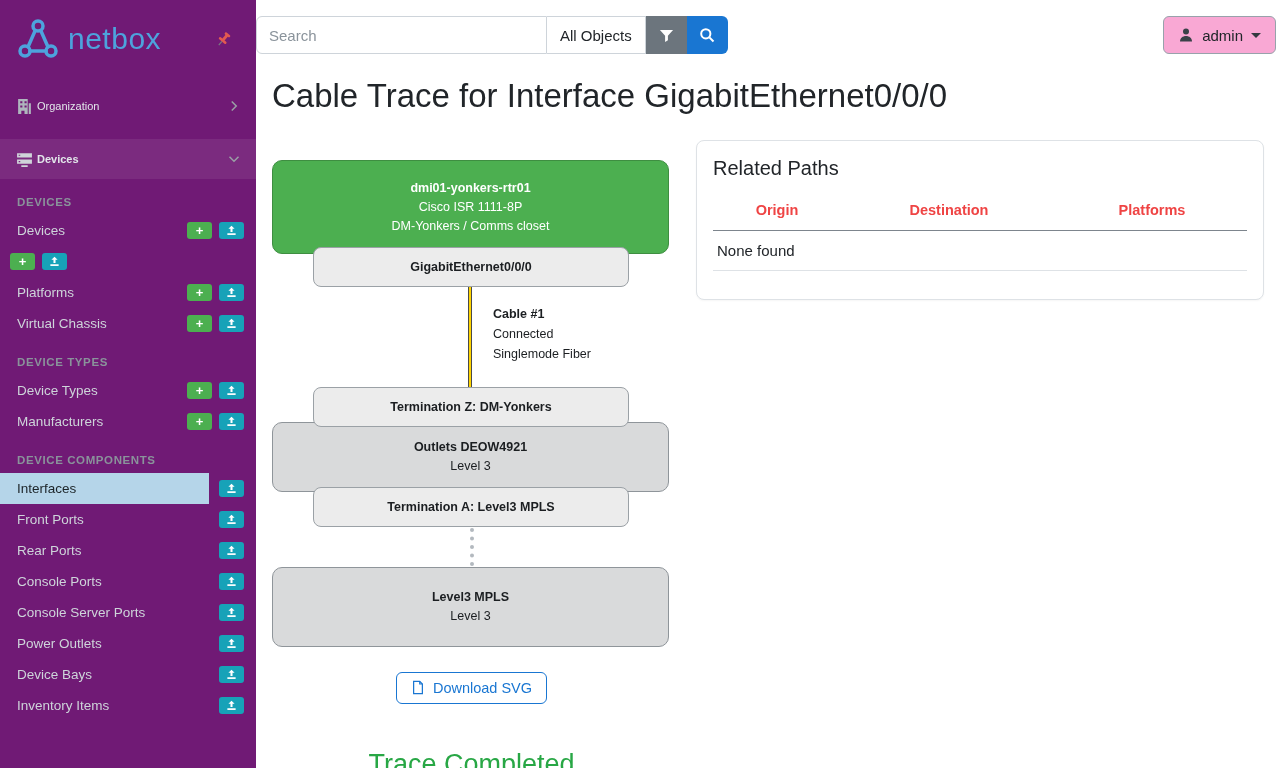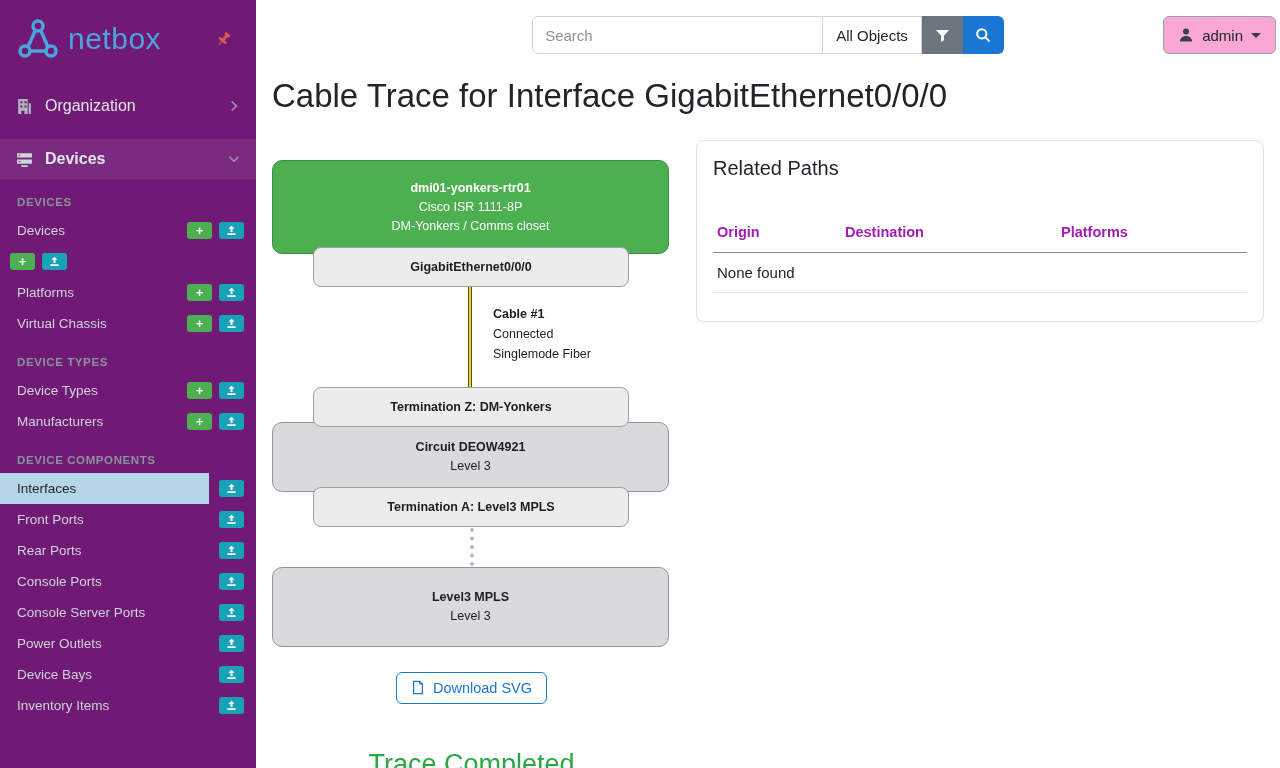--- a/index.html
+++ b/index.html
@@ -9,39 +9,39 @@
     background:#fff; color:#212529; display:flex;
   }
   [data-interactable="true"] { cursor:pointer; }
 
   
   .sidebar { width:256px; min-width:256px; height:768px; background:#701a75; overflow:hidden; }
   .brand { height:78px; display:flex; align-items:center; padding:0 16px; }
   .brand .wordmark { font-size:30px; font-weight:500; color:#4da3dd; letter-spacing:.5px; margin-left:8px; }
   .brand .pin { margin-left:auto; margin-right:8px; display:flex; }
 
-  .nav-link { height:40px; display:flex; align-items:center; gap:12px; padding:0 16px; color:#e2e6ea; font-size:16px; }
+  .nav-link { height:40px; display:flex; align-items:center; gap:4px; padding:0 16px; color:#e2e6ea; font-size:11px; }
   .nav-link.first { margin-top:8px; }
   .nav-link.active-parent { background:rgba(255,255,255,.08); margin-top:13px; }
   .nav-link .chev { margin-left:auto; display:flex; }
 
   .section-title { padding:17px 17px 7px; font-size:11.5px; font-weight:bold; color:#8a939b; letter-spacing:.6px; }
 
   .menu-row { height:31px; display:flex; align-items:center; }
   .menu-row .row-label { flex:1; height:100%; display:flex; align-items:center; padding-left:17px; font-size:13.5px; color:#ced4da; }
   .menu-row.active .row-label { background:#b5d5e9; color:#1c2428; font-weight:normal; }
   .row-btns { display:flex; gap:7px; padding:0 12px 0 10px; }
   .mini-btn { width:25px; height:17px; border-radius:3px; border:none; display:flex; align-items:center; justify-content:center; color:#fff; font-size:13px; line-height:1; }
   .mini-btn.add { background:#4caf50; font-weight:bold; }
   .mini-btn.import { background:#17a2b8; }
 
   
   .main { flex:1; display:flex; flex-direction:column; height:768px; overflow:hidden; }
 
-  .topbar { height:70px; min-height:70px; display:flex; align-items:center; justify-content:center; position:relative; background:#fff; }
+  .topbar { height:70px; min-height:70px; display:flex; align-items:center; justify-content:flex-start; position:relative; background:#fff; }
   .search-group { display:flex; height:38px; }
   .search-input { width:291px; border:1px solid #ced4da; border-radius:6px 0 0 6px; padding:0 12px; font-size:15px; font-family:inherit; color:#212529; outline:none; }
   .search-input::placeholder { color:#8a939b; }
   .btn-scope { border:1px solid #ced4da; border-left:none; background:#fff; padding:0 13px; font-size:15px; font-family:inherit; color:#212529; }
   .btn-filter { width:41px; border:none; background:#6c757d; display:flex; align-items:center; justify-content:center; }
   .btn-search { width:41px; border:none; background:#1976d2; border-radius:0 6px 6px 0; display:flex; align-items:center; justify-content:center; }
   .user-menu { position:absolute; right:4px; top:16px; }
   .user-btn { height:38px; display:flex; align-items:center; gap:8px; padding:0 14px; background:#f9a8d4; border:1px solid #98a2ab; border-radius:6px; font-size:15px; font-family:inherit; color:#212529; }
   .caret { width:0; height:0; border-left:5px solid transparent; border-right:5px solid transparent; border-top:5px solid #343a40; display:inline-block; }
 
@@ -65,23 +65,23 @@
   .provider-node { top:407px; height:80px; }
   .cable-line { position:absolute; left:196px; top:127px; width:4px; height:100px; background:#ffd500; border-left:1px solid #4a4a4a; border-right:1px solid #4a4a4a; z-index:0; }
   .cable-info { position:absolute; left:221px; top:144px; text-align:left; font-size:12.5px; line-height:20px; color:#1b1e21; z-index:2; }
   .cable-info .t-bold { font-weight:bold; }
   .dotted-line { position:absolute; left:198px; top:368px; height:38px; width:0; border-left:4px dotted #b3b9bf; z-index:0; }
   .download-btn { display:inline-flex; align-items:center; gap:8px; margin-top:25px; padding:7px 14px; background:#fff; border:1px solid #1976d2; border-radius:6px; color:#1976d2; font-size:14.5px; font-family:inherit; }
   .trace-result { margin-top:45px; font-size:27px; font-weight:500; color:#28a745; }
 
   
   .card { flex:1; margin-left:25px; background:#fff; border:1px solid #dee2e6; border-radius:8px; padding:16px 16px 28px; box-shadow:0 1px 2px rgba(0,0,0,.04); }
-  .card-title { font-size:20px; font-weight:500; color:#212529; margin-bottom:38px; }
+  .card-title { font-size:20px; font-weight:500; color:#212529; margin-bottom:16px; }
   .paths-table { width:100%; border-collapse:collapse; }
-  .paths-table th { text-align:left; font-size:14.5px; font-weight:bold; color:#a21caf; padding:6px 4px 12px; border-bottom:1px solid #7d858d; }
+  .paths-table th { text-align:center; font-size:14.5px; font-weight:bold; color:#ef4444; padding:6px 4px 12px; border-bottom:1px solid #7d858d; }
   .paths-table th:nth-child(1){ width:128px; }
   .paths-table th:nth-child(2){ width:216px; }
   .paths-table td { font-size:15px; color:#212529; padding:11px 4px; border-bottom:1px solid #dee2e6; }
 </style>
 </head>
 <body>
 
 <aside class="sidebar" data-interactable="false">
   <div class="brand" data-interactable="false">
     <span data-interactable="true" style="display:flex;">
@@ -364,21 +364,21 @@
           <div class="t-bold" data-interactable="false">Cable #1</div>
           <div data-interactable="false">Connected</div>
           <div data-interactable="false">Singlemode Fiber</div>
         </div>
 
         <div class="node small-node termz-node" data-interactable="true">
           <div data-interactable="false">Termination Z: DM-Yonkers</div>
         </div>
 
         <div class="node big-node circuit-node" data-interactable="true">
-          <div class="t-bold" data-interactable="false">Circuit DEOW4921</div>
+          <div class="t-bold" data-interactable="false">Outlets DEOW4921</div>
           <div class="t-line" data-interactable="false">Level 3</div>
         </div>
 
         <div class="node small-node terma-node" data-interactable="true">
           <div data-interactable="false">Termination A: Level3 MPLS</div>
         </div>
 
         <div class="node big-node provider-node" data-interactable="true">
           <div class="t-bold" data-interactable="false">Level3 MPLS</div>
           <div class="t-line" data-interactable="false">Level 3</div>

